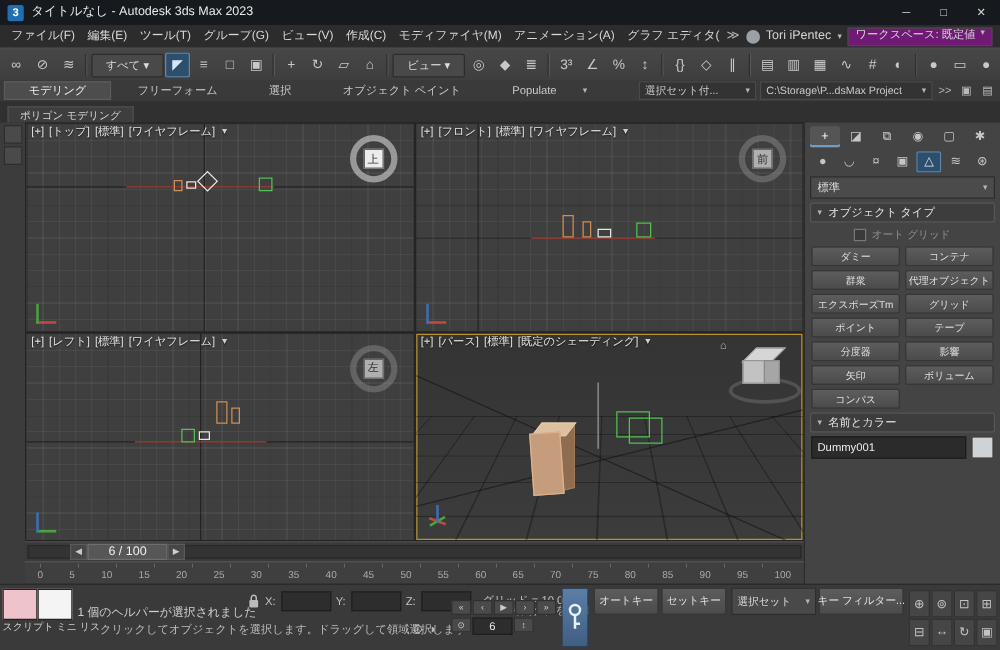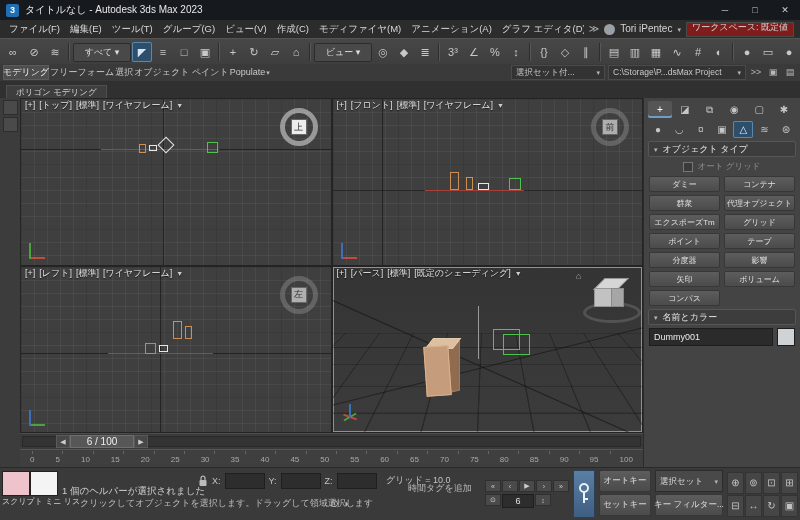--- a/index.html
+++ b/index.html
@@ -12,31 +12,31 @@
   .win-controls{margin-left:auto;display:flex;height:100%;flex:none;}
   .win-btn{width:30px;display:flex;align-items:center;justify-content:center;color:#cfcfcf;font-size:9px;}
   
   .menubar{position:absolute;top:20px;left:0;right:0;height:18px;background:#2c2c2c;display:flex;align-items:center;padding:0 4px;border-bottom:1px solid #242424;}
   .menu-items{display:flex;overflow:hidden;white-space:nowrap;}
   .menu-item{padding:0 5px;font-size:9.5px;color:#d8d8d8;}
   .menu-overflow{padding:0 5px;color:#b5b5b5;}
   .menu-right{margin-left:auto;display:flex;align-items:center;gap:5px;flex:none;padding-right:2px;}
   .user-icon{width:11px;height:11px;border-radius:50%;background:#9aa0a6;flex:none;}
   .caret{font-size:7px;color:#b5b5b5;}
-  .workspace-box{display:flex;align-items:flex-start;gap:4px;background:#7f1d1d;border:1px solid #4a4a4a;height:13px;padding:0 5px;font-size:9px;white-space:nowrap;flex-direction:column;}
+  .workspace-box{display:flex;align-items:flex-start;gap:4px;background:#701a75;border:1px solid #4a4a4a;height:13px;padding:0 5px;font-size:9px;white-space:nowrap;}
   
   .toolbar{position:absolute;top:38px;left:0;right:0;height:26px;background:linear-gradient(#474747,#3e3e3e);
            border-top:1px solid #545454;border-bottom:1px solid #2d2d2d;display:flex;align-items:center;padding:0 3px;gap:1px;overflow:hidden;}
   .tb-item{width:20px;height:20px;border-radius:2px;display:flex;align-items:center;justify-content:center;font-size:11px;color:#c8c8c8;flex:none;}
   .tb-item.active{background:#2e4f6b;box-shadow:inset 0 0 0 1px #5b87ad;color:#d4e6f7;}
   .tb-item[data-name$="-dropdown"]{width:auto;min-width:46px;height:17px;background:#494949;border:1px solid #2c2c2c;font-size:9px;padding:0 5px;color:#ddd;}
   .tb-item[data-name="toolbar-separator"]{width:1px;height:18px;background:#2e2e2e;border-right:1px solid #575757;border-radius:0;margin:0 2px;padding:0;}
   
   .ribbonrow{position:absolute;top:64px;left:0;right:0;height:17px;background:#3a3a3a;display:flex;align-items:center;padding:0 3px;gap:1px;overflow:hidden;}
-  .ribbon-tab{padding:3px 0;font-size:9px;color:#c9c9c9;white-space:nowrap;text-align:center;}
+  .ribbon-tab{padding:3px 20px;font-size:9px;color:#c9c9c9;white-space:nowrap;text-align:center;}
   .ribbon-tab.active{background:#4d4d4d;box-shadow:inset 0 0 0 1px #5c5c5c;color:#efefef;}
   .ribbon-right{margin-left:auto;display:flex;align-items:center;gap:3px;flex:none;}
   .mini-dd{display:flex;align-items:center;justify-content:space-between;gap:4px;background:#333;border:1px solid #4a4a4a;height:13px;padding:0 4px;font-size:8.5px;color:#c9c9c9;white-space:nowrap;}
   .mini-icon{width:14px;height:14px;display:flex;align-items:center;justify-content:center;color:#b9b9b9;font-size:9px;}
   .subtabrow{position:absolute;top:81px;left:0;right:0;height:17px;background:#303030;border-bottom:1px solid #262626;display:flex;align-items:flex-end;padding:0 6px;}
   .subtab{background:#3e3e3e;border:1px solid #4f4f4f;border-bottom:none;padding:2px 9px;font-size:8.5px;color:#d5d5d5;white-space:nowrap;}
   
   .main{position:absolute;top:98px;bottom:52px;left:0;right:0;display:flex;}
   .layout-strip{width:20px;background:#3c3c3c;display:flex;flex-direction:column;align-items:center;gap:2px;padding-top:2px;flex:none;}
   .layout-tab{width:13px;height:13px;background:#4a4a4a;border:1px solid #2d2d2d;}
@@ -118,21 +118,21 @@
   .coord-field{width:38px;height:14px;background:#2d2d2d;border:1px solid #1f1f1f;}
   .grid-label{position:absolute;left:386px;top:8px;font-size:9px;color:#c3c3c3;white-space:nowrap;}
   .row2-icons{position:absolute;left:330px;top:31px;display:flex;gap:4px;font-size:10px;color:#b9b9b9;}
   .timetag{position:absolute;left:408px;top:16px;font-size:9px;color:#bdbdbd;white-space:nowrap;}
   .sb-right{position:absolute;right:2px;top:2px;bottom:2px;display:flex;gap:4px;align-items:stretch;}
   .transport{display:flex;flex-direction:column;gap:2px;justify-content:center;}
   .tp-row{display:flex;gap:1px;}
   .tp-btn{width:16px;height:12px;background:#4a4a4a;border:1px solid #303030;color:#ccc;font-size:7px;display:flex;align-items:center;justify-content:center;padding:0;}
   .frame-field{width:30px;height:12px;background:#2d2d2d;border:1px solid #1f1f1f;color:#e5e5e5;font-size:9px;display:flex;align-items:center;justify-content:center;}
   .bigkey{width:22px;background:linear-gradient(#5a7fa5,#3f5f82);border:1px solid #2c3f55;display:flex;align-items:center;justify-content:center;padding:0;}
-  .keycol{display:flex;flex-direction:column;gap:2px;}
+  .keycol{display:flex;flex-direction:row;gap:2px;justify-content:center;}
   .ak-btn{width:52px;height:22px;background:linear-gradient(#5d5d5d,#4b4b4b);border:1px solid #373737;border-radius:2px;color:#e0e0e0;font-size:8.5px;display:flex;align-items:center;justify-content:center;white-space:nowrap;padding:0;font-family:inherit;}
   .ak-btn.wide,.sel-dd{width:68px;}
   .sel-dd{height:22px;background:#494949;border:1px solid #2c2c2c;display:flex;align-items:center;justify-content:space-between;padding:0 4px;font-size:8.5px;color:#ddd;white-space:nowrap;box-sizing:border-box;}
   .nav-grid{display:grid;grid-template-columns:repeat(4,17px);grid-auto-rows:22px;gap:1px;align-content:center;}
   .nav-btn{background:#464646;border:1px solid #333;color:#c3c3c3;font-size:10px;display:flex;align-items:center;justify-content:center;padding:0;}
 </style>
 </head>
 <body>
 
 <div id="app" data-name="3ds-max-window">
@@ -417,20 +417,24 @@
       <div class="cp-cats">
 
       <div class="cp-cat" data-name="geometry-category-icon">●</div>
           <div class="cp-cat" data-name="shapes-category-icon">◡</div>
           <div class="cp-cat" data-name="lights-category-icon">¤</div>
           <div class="cp-cat" data-name="cameras-category-icon">▣</div>
           <div class="cp-cat active" data-name="helpers-category-icon">△</div>
           <div class="cp-cat" data-name="space-warps-category-icon">≋</div>
           <div class="cp-cat" data-name="systems-category-icon">⊛</div>
         </div>
+      <div class="cp-dd" data-name="helper-category-dropdown">
+        <span data-name="helper-category-value">標準</span>
+        <span class="caret" data-name="chevron-down-icon">▾</span>
+      </div>
       <div class="rollout" data-name="object-type-rollout">
         <span class="arrow" data-name="rollout-arrow-icon">▾</span>
         <span data-name="rollout-title">オブジェクト タイプ</span>
       </div>
       <div class="autogrid" data-name="autogrid-row">
         <span class="checkbox" data-name="autogrid-checkbox"></span>
         <span data-name="autogrid-label">オート グリッド</span>
       </div>
       <div class="obj-grid">
 

